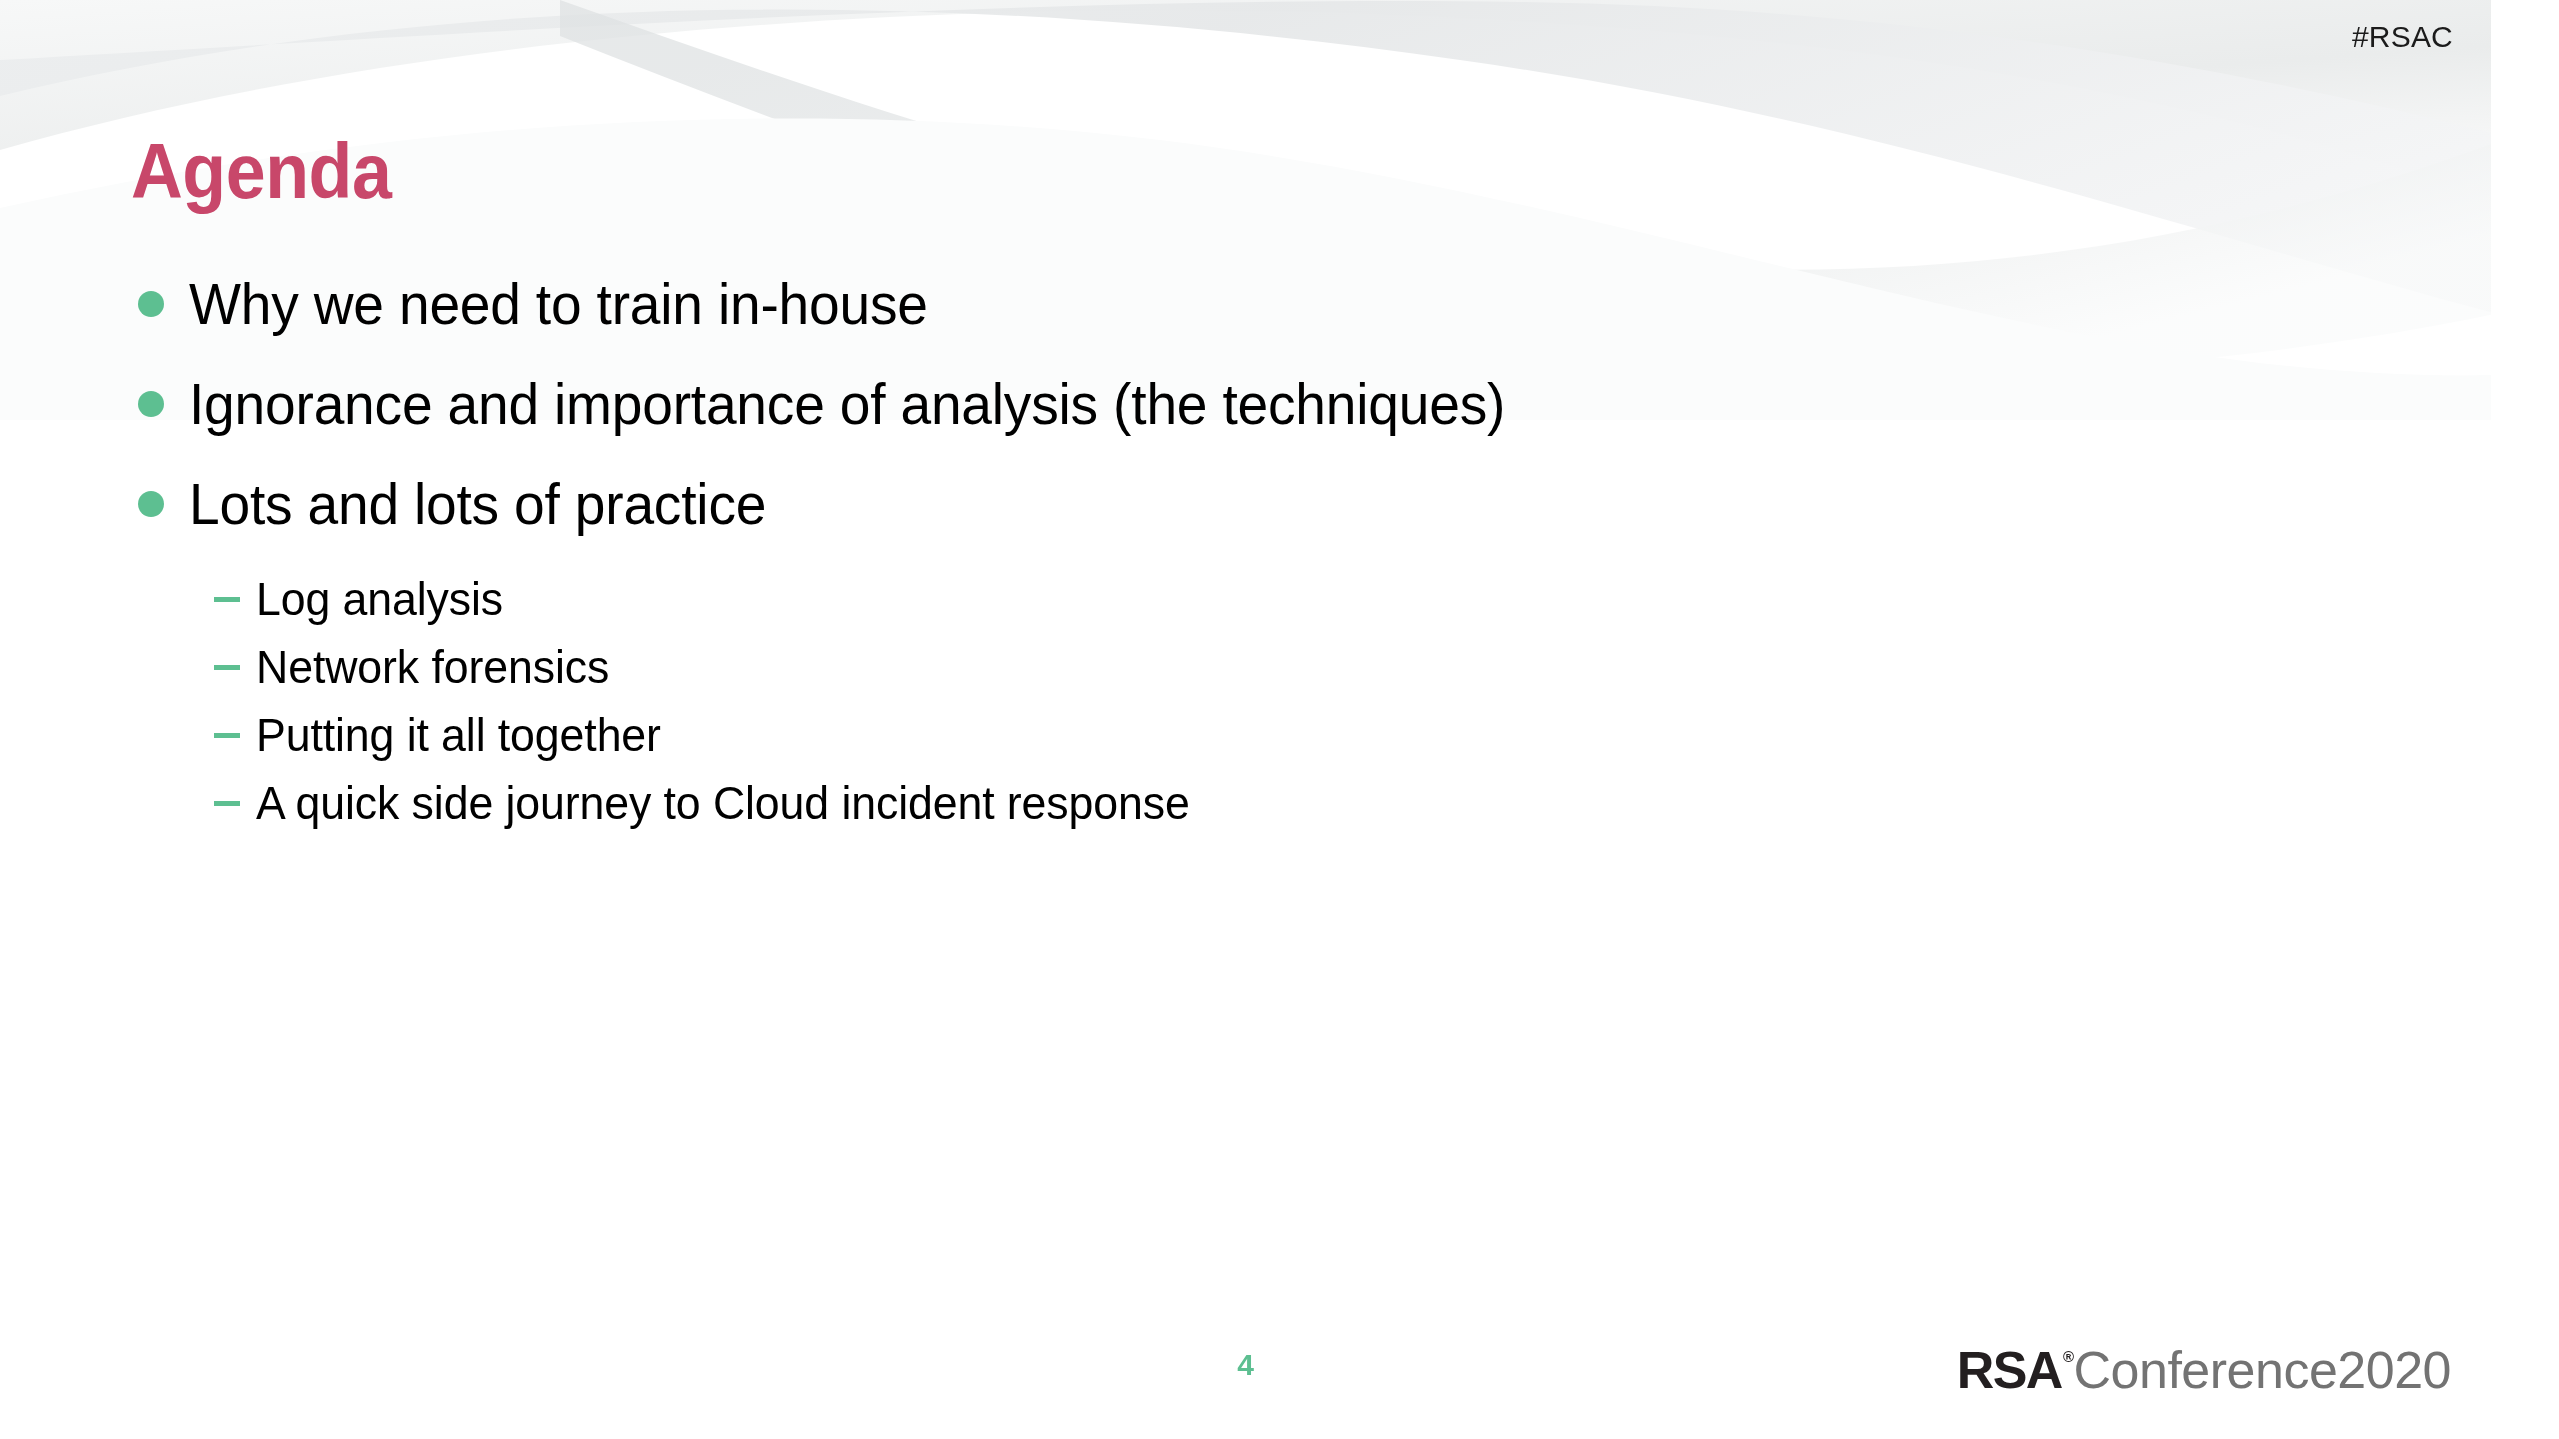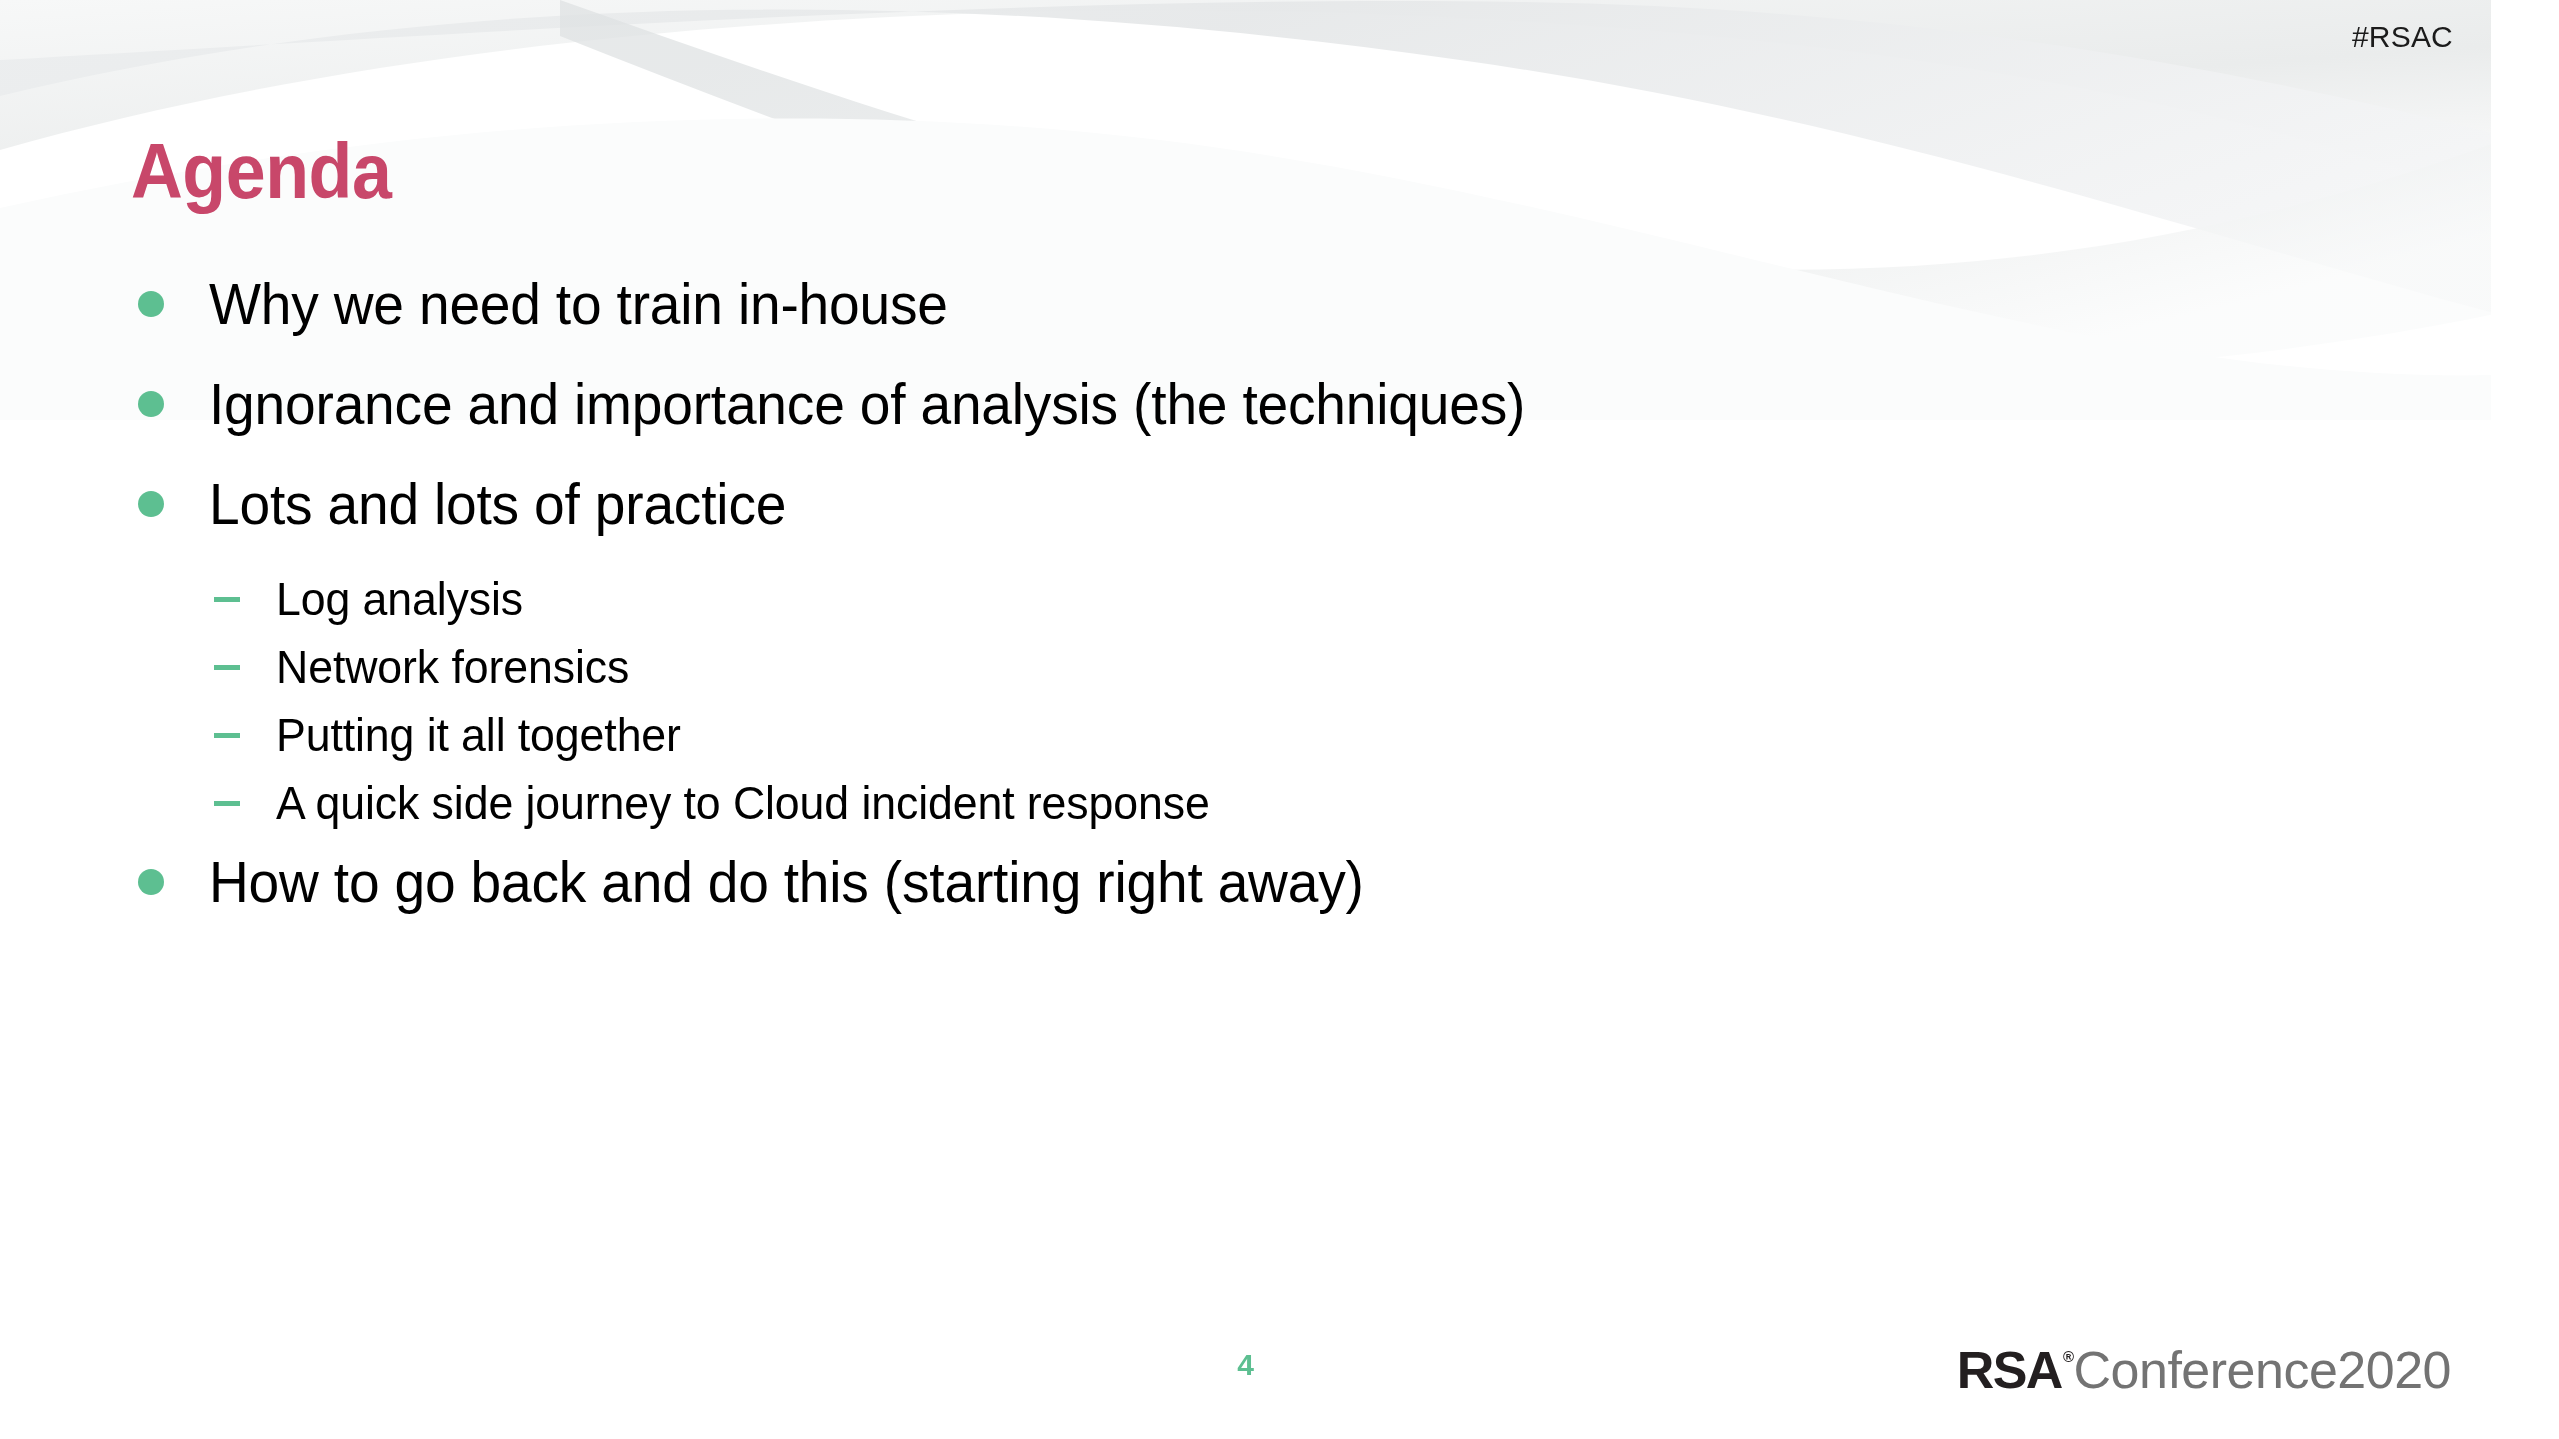--- a/index.html
+++ b/index.html
@@ -63,21 +63,20 @@
     position: absolute;
     left: 131px;
     top: 268px;
     width: 2200px;
   }
 
   .bullet-row {
     display: flex;
     align-items: flex-start;
     white-space: nowrap;
-    gap: 20px;
   }
 
   
   .lvl1 {
     margin-bottom: 28px;
   }
   .lvl1 .marker {
     width: 58px;
     flex: 0 0 58px;
     display: flex;
@@ -269,26 +268,20 @@
         <span class="row-text">Putting it all together</span>
       </div>
       <div class="bullet-row lvl2">
         <span class="marker">
             <i class="dash"></i>
           </span>
         <span class="row-text">A quick side journey to Cloud incident response</span>
       </div>
     </div>
 
-    <div class="bullet-row lvl1">
-      <span class="marker">
-          <i class="dot"></i>
-        </span>
-      <span class="row-text">How to go back and do this (starting right away)</span>
-    </div>
 
   </div>
 
   <div class="slide-number">4</div>
 
   <div class="footer-logo">
     <span class="logo-rsa">
       <span>RSA</span>
       <span class="logo-reg">®</span>
     </span>

